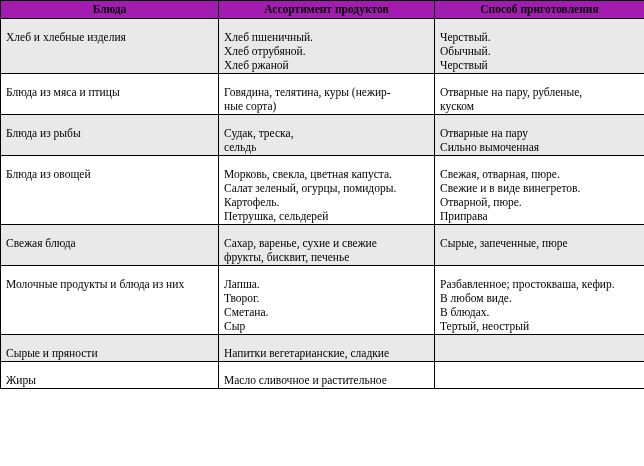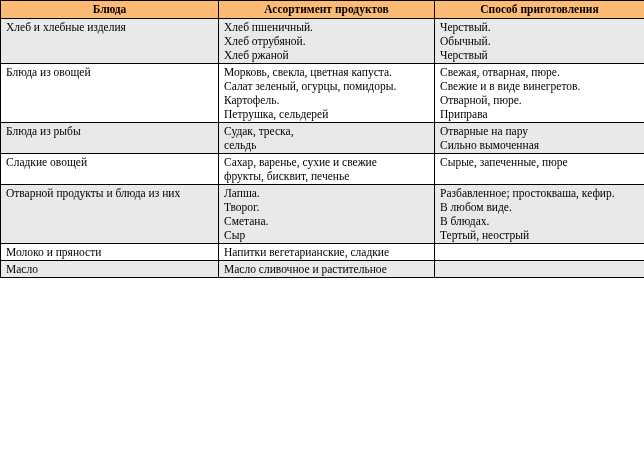--- a/index.html
+++ b/index.html
@@ -17,28 +17,28 @@
     table-layout: fixed;
     width: 644px;
     font-family: "Liberation Serif", "DejaVu Serif", serif;
     font-size: 11.5px;
     color: #000000;
   }
   table.diet-table th,
   table.diet-table td {
     border: 1px solid #000000;
     vertical-align: top;
-    padding: 1px 4px 1px 5px;
+    padding: 11px 4px 1px 5px;
     line-height: 14px;
   }
   table.diet-table th {
     font-weight: bold;
     text-align: center;
     height: 15px;
-    background: #fdba74;
+    background: #a21caf;
     padding: 1px 2px;
   }
   
   table.diet-table tbody tr:nth-child(odd) td {
     background: #e9e9e9;
   }
   table.diet-table tbody tr:nth-child(even) td {
     background: #ffffff;
   }
   .line {
@@ -73,89 +73,102 @@
           <div class="line">Хлеб ржаной</div>
         </td>
         <td>
           <div class="line">Черствый.</div>
           <div class="line">Обычный.</div>
           <div class="line">Черствый</div>
         </td>
       </tr>
       <tr>
         <td>
+          <div class="line">Блюда из мяса и птицы</div>
+        </td>
+        <td>
+          <div class="line">Говядина, телятина, куры (нежир-</div>
+          <div class="line">ные сорта)</div>
+        </td>
+        <td>
+          <div class="line">Отварные на пару, рубленые,</div>
+          <div class="line">куском</div>
+        </td>
+      </tr>
+      <tr>
+        <td>
+          <div class="line">Блюда из рыбы</div>
+        </td>
+        <td>
+          <div class="line">Судак, треска,</div>
+          <div class="line">сельдь</div>
+        </td>
+        <td>
+          <div class="line">Отварные на пару</div>
+          <div class="line">Сильно вымоченная</div>
+        </td>
+      </tr>
+      <tr>
+        <td>
           <div class="line">Блюда из овощей</div>
         </td>
         <td>
           <div class="line">Морковь, свекла, цветная капуста.</div>
           <div class="line">Салат зеленый, огурцы, помидоры.</div>
           <div class="line">Картофель.</div>
           <div class="line">Петрушка, сельдерей</div>
         </td>
         <td>
           <div class="line">Свежая, отварная, пюре.</div>
           <div class="line">Свежие и в виде винегретов.</div>
           <div class="line">Отварной, пюре.</div>
           <div class="line">Приправа</div>
         </td>
       </tr>
       <tr>
         <td>
-          <div class="line">Блюда из рыбы</div>
-        </td>
-        <td>
-          <div class="line">Судак, треска,</div>
-          <div class="line">сельдь</div>
-        </td>
-        <td>
-          <div class="line">Отварные на пару</div>
-          <div class="line">Сильно вымоченная</div>
-        </td>
-      </tr>
-      <tr>
-        <td>
-          <div class="line">Сладкие овощей</div>
+          <div class="line">Свежая блюда</div>
         </td>
         <td>
           <div class="line">Сахар, варенье, сухие и свежие</div>
           <div class="line">фрукты, бисквит, печенье</div>
         </td>
         <td>
           <div class="line">Сырые, запеченные, пюре</div>
         </td>
       </tr>
       <tr>
         <td>
-          <div class="line">Отварной продукты и блюда из них</div>
+          <div class="line">Молочные продукты и блюда из них</div>
         </td>
         <td>
           <div class="line">Лапша.</div>
           <div class="line">Творог.</div>
           <div class="line">Сметана.</div>
           <div class="line">Сыр</div>
         </td>
         <td>
           <div class="line">Разбавленное; простокваша, кефир.</div>
           <div class="line">В любом виде.</div>
           <div class="line">В блюдах.</div>
           <div class="line">Тертый, неострый</div>
         </td>
       </tr>
       <tr>
         <td>
-          <div class="line">Молоко и пряности</div>
+          <div class="line">Сырые и пряности</div>
         </td>
         <td>
           <div class="line">Напитки вегетарианские, сладкие</div>
         </td>
         <td>&nbsp;</td>
       </tr>
       <tr>
         <td>
-          <div class="line">Масло</div>
+          <div class="line">Жиры</div>
         </td>
         <td>
           <div class="line">Масло сливочное и растительное</div>
         </td>
         <td>&nbsp;</td>
       </tr>
     </tbody>
 </table>
 
 </body></html>

